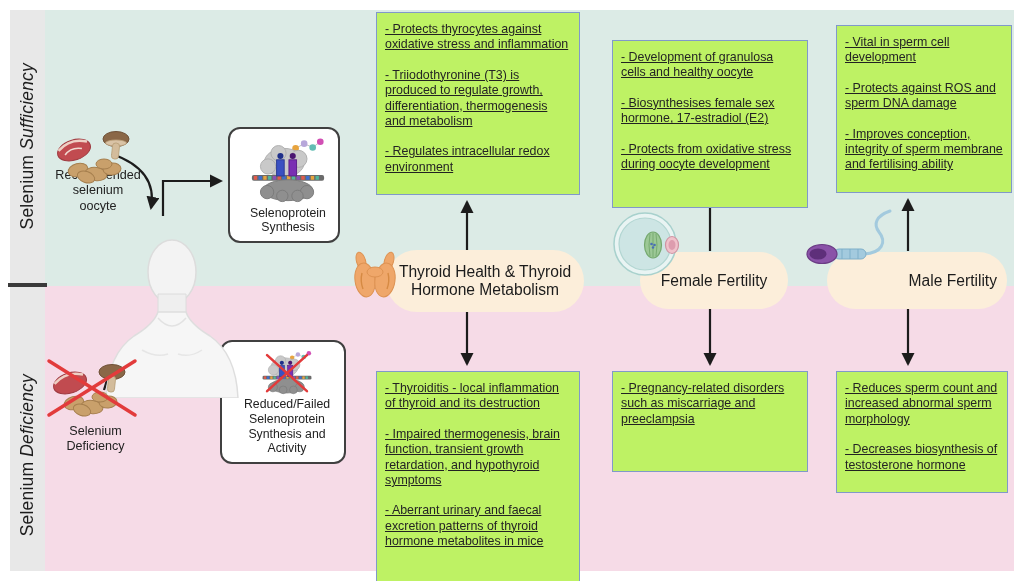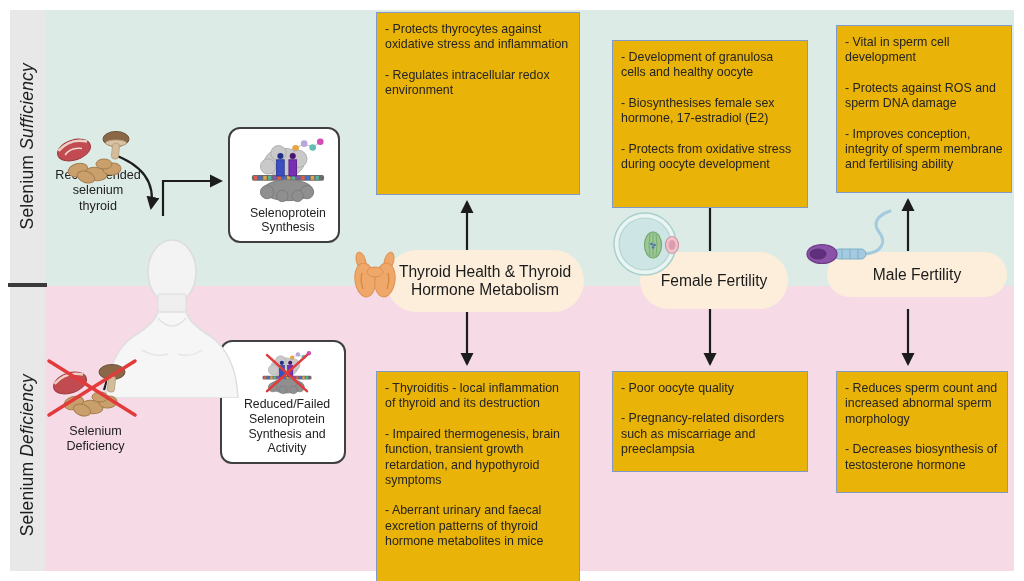--- a/index.html
+++ b/index.html
@@ -12,22 +12,22 @@
   #band-pink{left:45px;top:286px;width:969px;height:285px;background:#f6dbe7;}
   #divider{left:8px;top:283px;width:39px;height:4px;background:#3a3a3a;}
   
   .vwrap{width:35px;display:flex;align-items:center;justify-content:center;}
   .vlabel{writing-mode:vertical-rl;transform:rotate(180deg);font-size:17.5px;color:#1d1d1d;
           letter-spacing:.2px;white-space:nowrap;}
   .vlabel .it{font-style:italic;}
   
   #overlay{left:0;top:0;z-index:1;}
   
-  .bluebox{background:#eab308;border:1.6px solid #8199c9;box-sizing:border-box;
-           padding:9px 8px;z-index:2;}
+  .bluebox{background:#bef264;border:1.6px solid #8199c9;box-sizing:border-box;
+           padding:9px 8px;z-index:2;text-decoration:underline;}
   .bullet{margin:0 0 15px 0;font-size:12.4px;line-height:1.24;color:#242424;}
   .bullet:last-child{margin-bottom:0;}
   
   .oval{background:#fcEEDA;background:#fceeda;border-radius:31px;display:flex;align-items:center;
         justify-content:center;text-align:center;font-size:15.6px;line-height:1.15;color:#1b1b1b;
         z-index:2;padding:0 10px;box-sizing:border-box;}
   
   .whitebox{background:#ffffff;border:2px solid #404040;border-radius:12px;box-sizing:border-box;
             display:flex;flex-direction:column;align-items:center;justify-content:flex-start;
             padding:8px 4px 6px 12px;z-index:2;}
@@ -92,21 +92,21 @@
       <path d="M9,18 Q24,9 39,18" stroke="#eecfc4" stroke-width="2.5" fill="none"></path>
       <path d="M14,24 Q22,18 32,23" stroke="#f0d9d0" stroke-width="1.6" fill="none"></path>
     </g>
     <ellipse cx="66" cy="11" rx="13" ry="7.5" fill="#8a6747" stroke="#6f5138" stroke-width="1"></ellipse>
     <ellipse cx="66" cy="15" rx="10.5" ry="3" fill="#d9c3a6" stroke="#bfa57f" stroke-width=".8"></ellipse>
     <rect x="62" y="15" width="7" height="16" rx="3" fill="#d3bc9b" stroke="#b79e76" stroke-width=".8" transform="rotate(6 65 23)"></rect>
   </svg>
   <div class="abs flowlabel" style="left:38px;top:168px;width:120px;">
     <div>Recommended</div>
     <div>selenium</div>
-    <div>thyroid</div>
+    <div>oocyte</div>
   </div>
 
   <svg class="abs icon" style="left:98px;top:238px;" width="150" height="160" viewBox="0 0 150 160">
     <ellipse cx="74" cy="34" rx="24" ry="32" fill="#f3f3f3" stroke="#dcdcdc" stroke-width="1.5"></ellipse>
     <path d="M60,56 L60,82 Q74,92 88,82 L88,56 Z" fill="#efefef" stroke="#dcdcdc" stroke-width="1"></path>
     <path d="M8,160 Q10,116 36,98 Q56,86 60,74 L88,74 Q92,86 112,98 Q138,116 140,160 Z" fill="#f6f6f6" stroke="#dedede" stroke-width="1.5"></path>
     <path d="M60,80 Q74,96 88,80" fill="none" stroke="#e2e2e2" stroke-width="1.5"></path>
     <path d="M44,112 Q58,120 70,116 M104,112 Q92,120 80,116" fill="none" stroke="#e6e6e6" stroke-width="1.5"></path>
   </svg>
 
@@ -232,20 +232,21 @@
     </svg>
     <div class="wlabel">
       <div>Reduced/Failed</div>
       <div>Selenoprotein</div>
       <div>Synthesis and Activity</div>
     </div>
   </div>
 
   <div class="abs bluebox" style="left:376px;top:12px;width:204px;height:183px;">
     <p class="bullet">- Protects thyrocytes against oxidative stress and inflammation</p>
+    <p class="bullet">- Triiodothyronine (T3) is produced to regulate growth, differentiation, thermogenesis and metabolism</p>
     <p class="bullet">- Regulates intracellular redox environment</p>
   </div>
   <div class="abs oval" style="left:386px;top:250px;width:198px;height:62px;">
     <span>Thyroid Health &amp; Thyroid Hormone Metabolism</span>
   </div>
   <svg class="abs icon" style="left:352px;top:247px;" width="46" height="54" viewBox="0 0 46 54">
     <g fill="#efa76a" stroke="#dd9252" stroke-width="1">
       <ellipse cx="9" cy="14" rx="4.5" ry="9" transform="rotate(-16 9 14)"></ellipse>
       <ellipse cx="37" cy="14" rx="4.5" ry="9" transform="rotate(16 37 14)"></ellipse>
       <ellipse cx="13" cy="33" rx="10" ry="17" transform="rotate(-8 13 33)"></ellipse>
@@ -278,30 +279,29 @@
       <ellipse cx="41" cy="34" rx="8.5" ry="13" fill="#9cc896" stroke="#74a86e" stroke-width="1.2"></ellipse>
       <path d="M38,23 Q36,34 38,45 M44,23 Q46,34 44,45 M41,22 L41,46" stroke="#74a86e" stroke-width=".9" fill="none"></path>
       <circle cx="39.5" cy="33" r="1.3" fill="#4a6fb5"></circle>
         <circle cx="42.5" cy="34" r="1.3" fill="#4a6fb5"></circle>
       <circle cx="41" cy="36.5" r="1.2" fill="#4a6fb5"></circle>
     </g>
     <ellipse cx="60" cy="34" rx="6.5" ry="8.5" fill="#f0c2cb" stroke="#cf93a2" stroke-width="1.2"></ellipse>
     <ellipse cx="60" cy="34" rx="3.5" ry="5" fill="#dd9dae"></ellipse>
   </svg>
   <div class="abs bluebox" style="left:612px;top:371px;width:196px;height:101px;">
-    <p class="bullet">- Poor oocyte quality</p>
     <p class="bullet">- Pregnancy-related disorders such as miscarriage and preeclampsia</p>
   </div>
 
   <div class="abs bluebox" style="left:836px;top:25px;width:176px;height:168px;">
     <p class="bullet">- Vital in sperm cell development</p>
     <p class="bullet">- Protects against ROS and sperm DNA damage</p>
     <p class="bullet">- Improves conception, integrity of sperm membrane and fertilising ability</p>
   </div>
-  <div class="abs oval" style="left:827px;top:252px;width:180px;height:45px;">
+  <div class="abs oval" style="left:827px;top:252px;width:180px;height:57px;justify-content:flex-end;">
     <span>Male Fertility</span>
   </div>
   <svg class="abs icon" style="left:798px;top:208px;" width="100" height="58" viewBox="0 0 100 58">
     <path d="M66,46 C84,45 89,34 81,24 C75,16 78,8 92,3" fill="none" stroke="#a3cade" stroke-width="3" stroke-linecap="round"></path>
     <rect x="36" y="41" width="32" height="10" rx="5" fill="#a3cade" stroke="#7fafc9" stroke-width="1"></rect>
     <path d="M44,41 L44,51 M52,41 L52,51 M60,41 L60,51" stroke="#7fafc9" stroke-width="1"></path>
     <ellipse cx="24" cy="46" rx="15" ry="9.5" fill="#8a52a8" stroke="#6b3b85" stroke-width="1.2"></ellipse>
     <ellipse cx="20" cy="46" rx="8.5" ry="5.5" fill="#5e2f7a"></ellipse>
   </svg>
   <div class="abs bluebox" style="left:836px;top:371px;width:172px;height:122px;">

